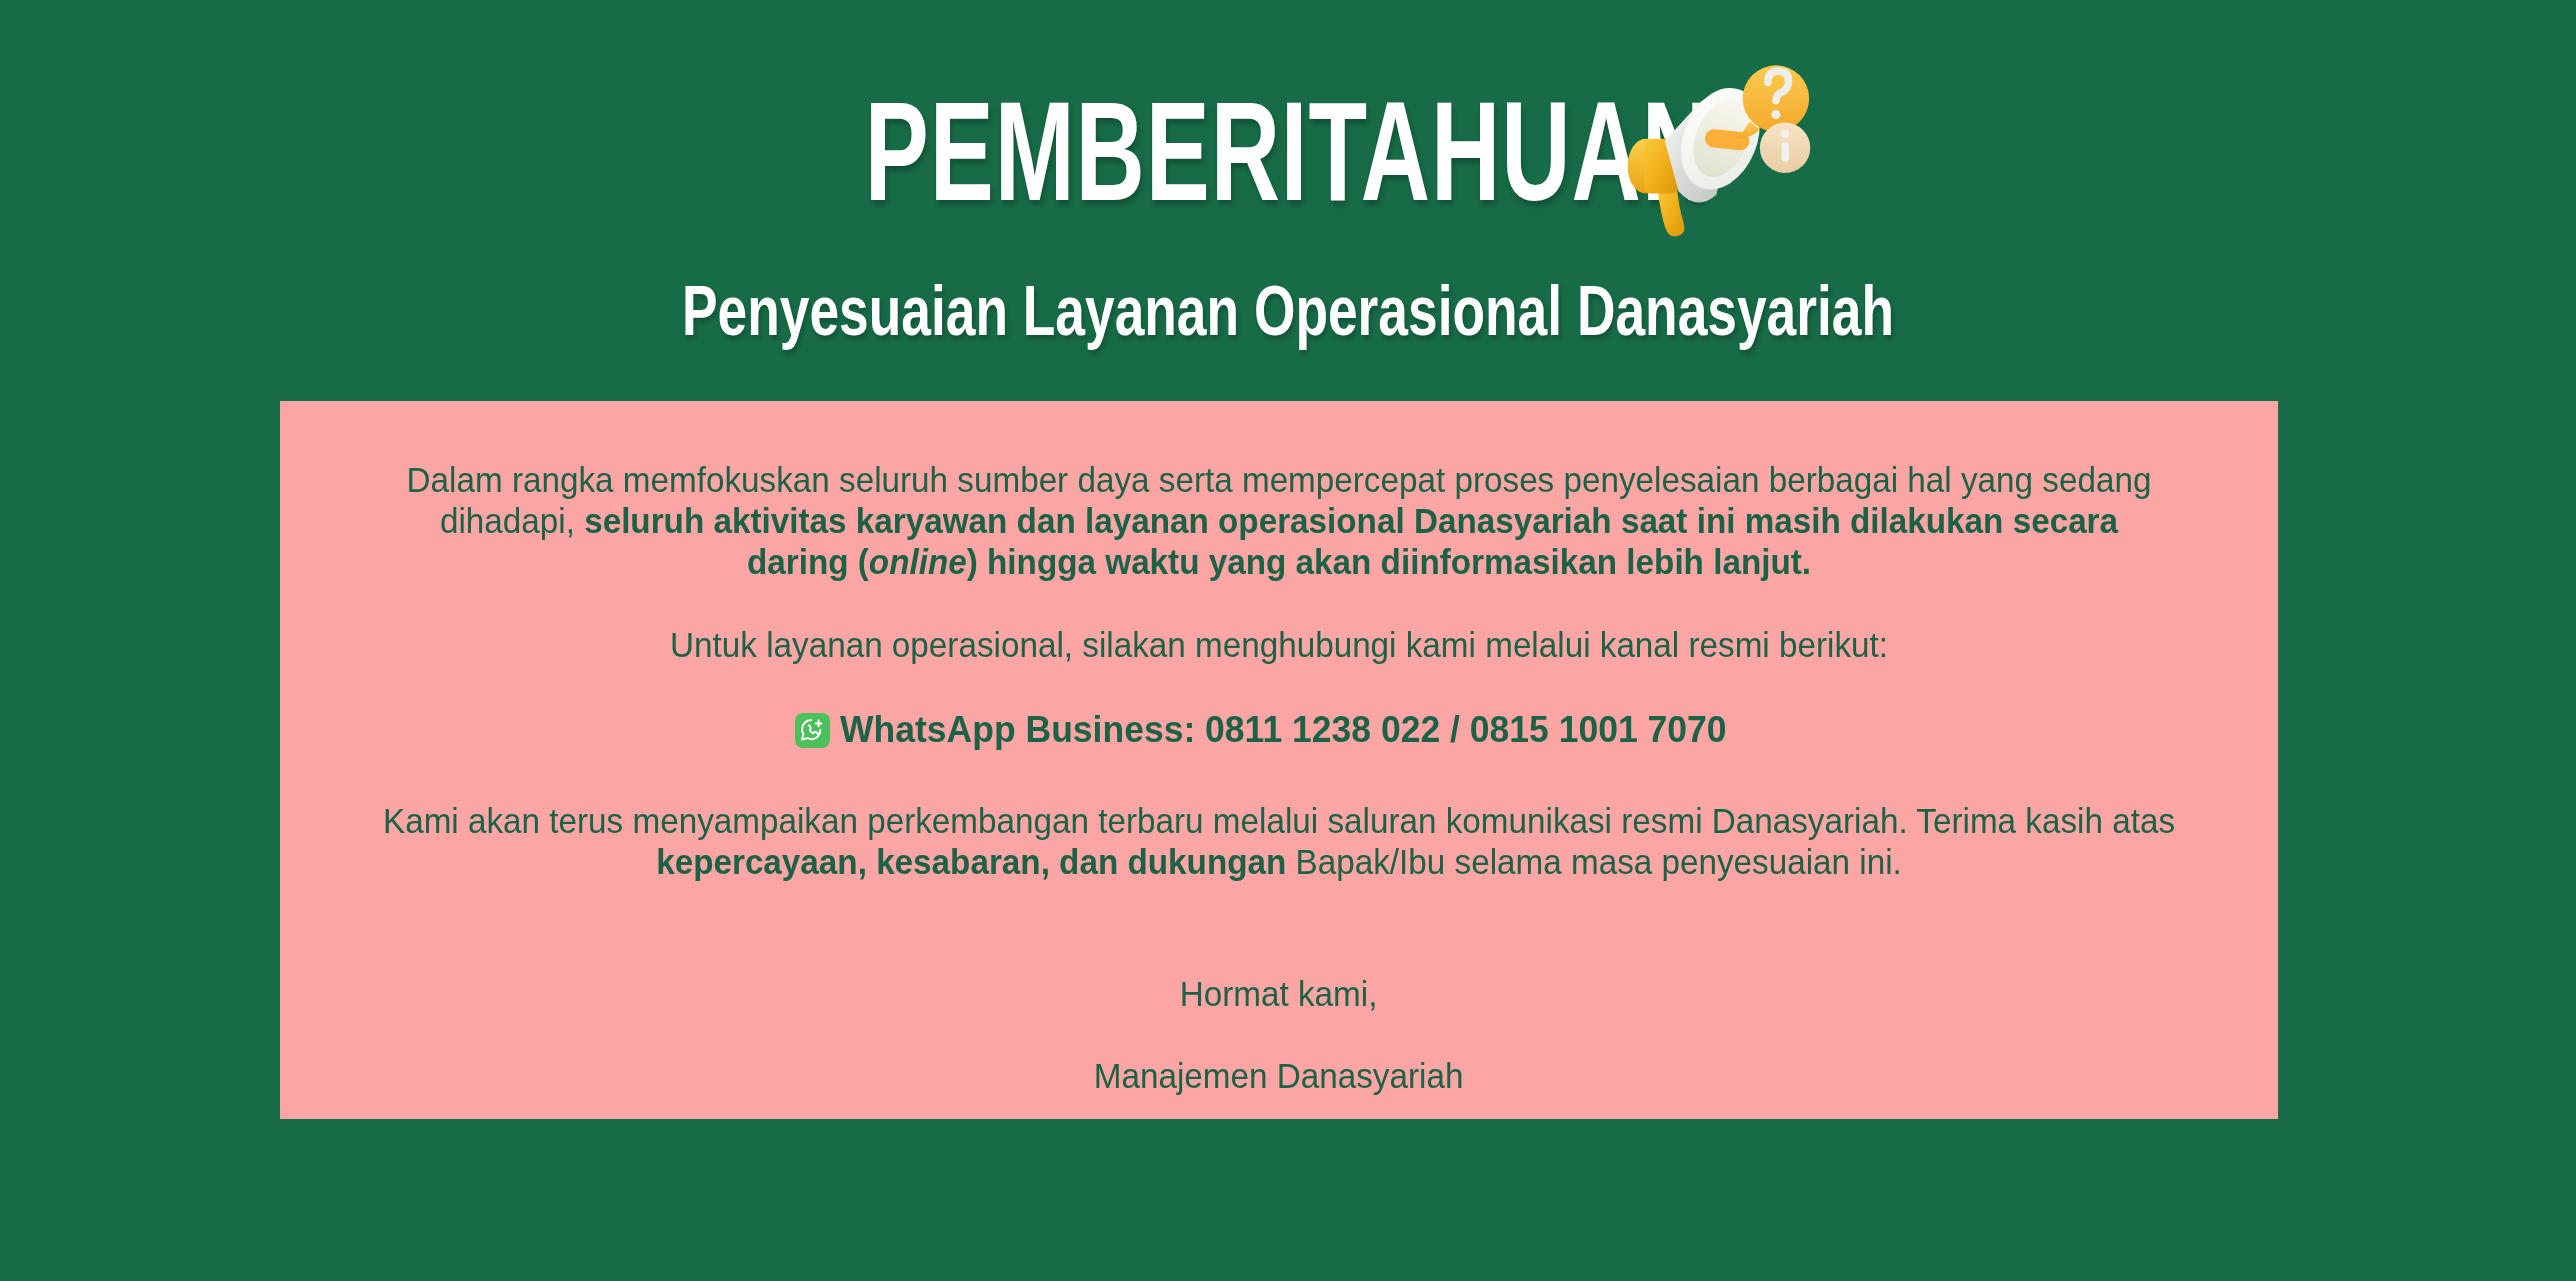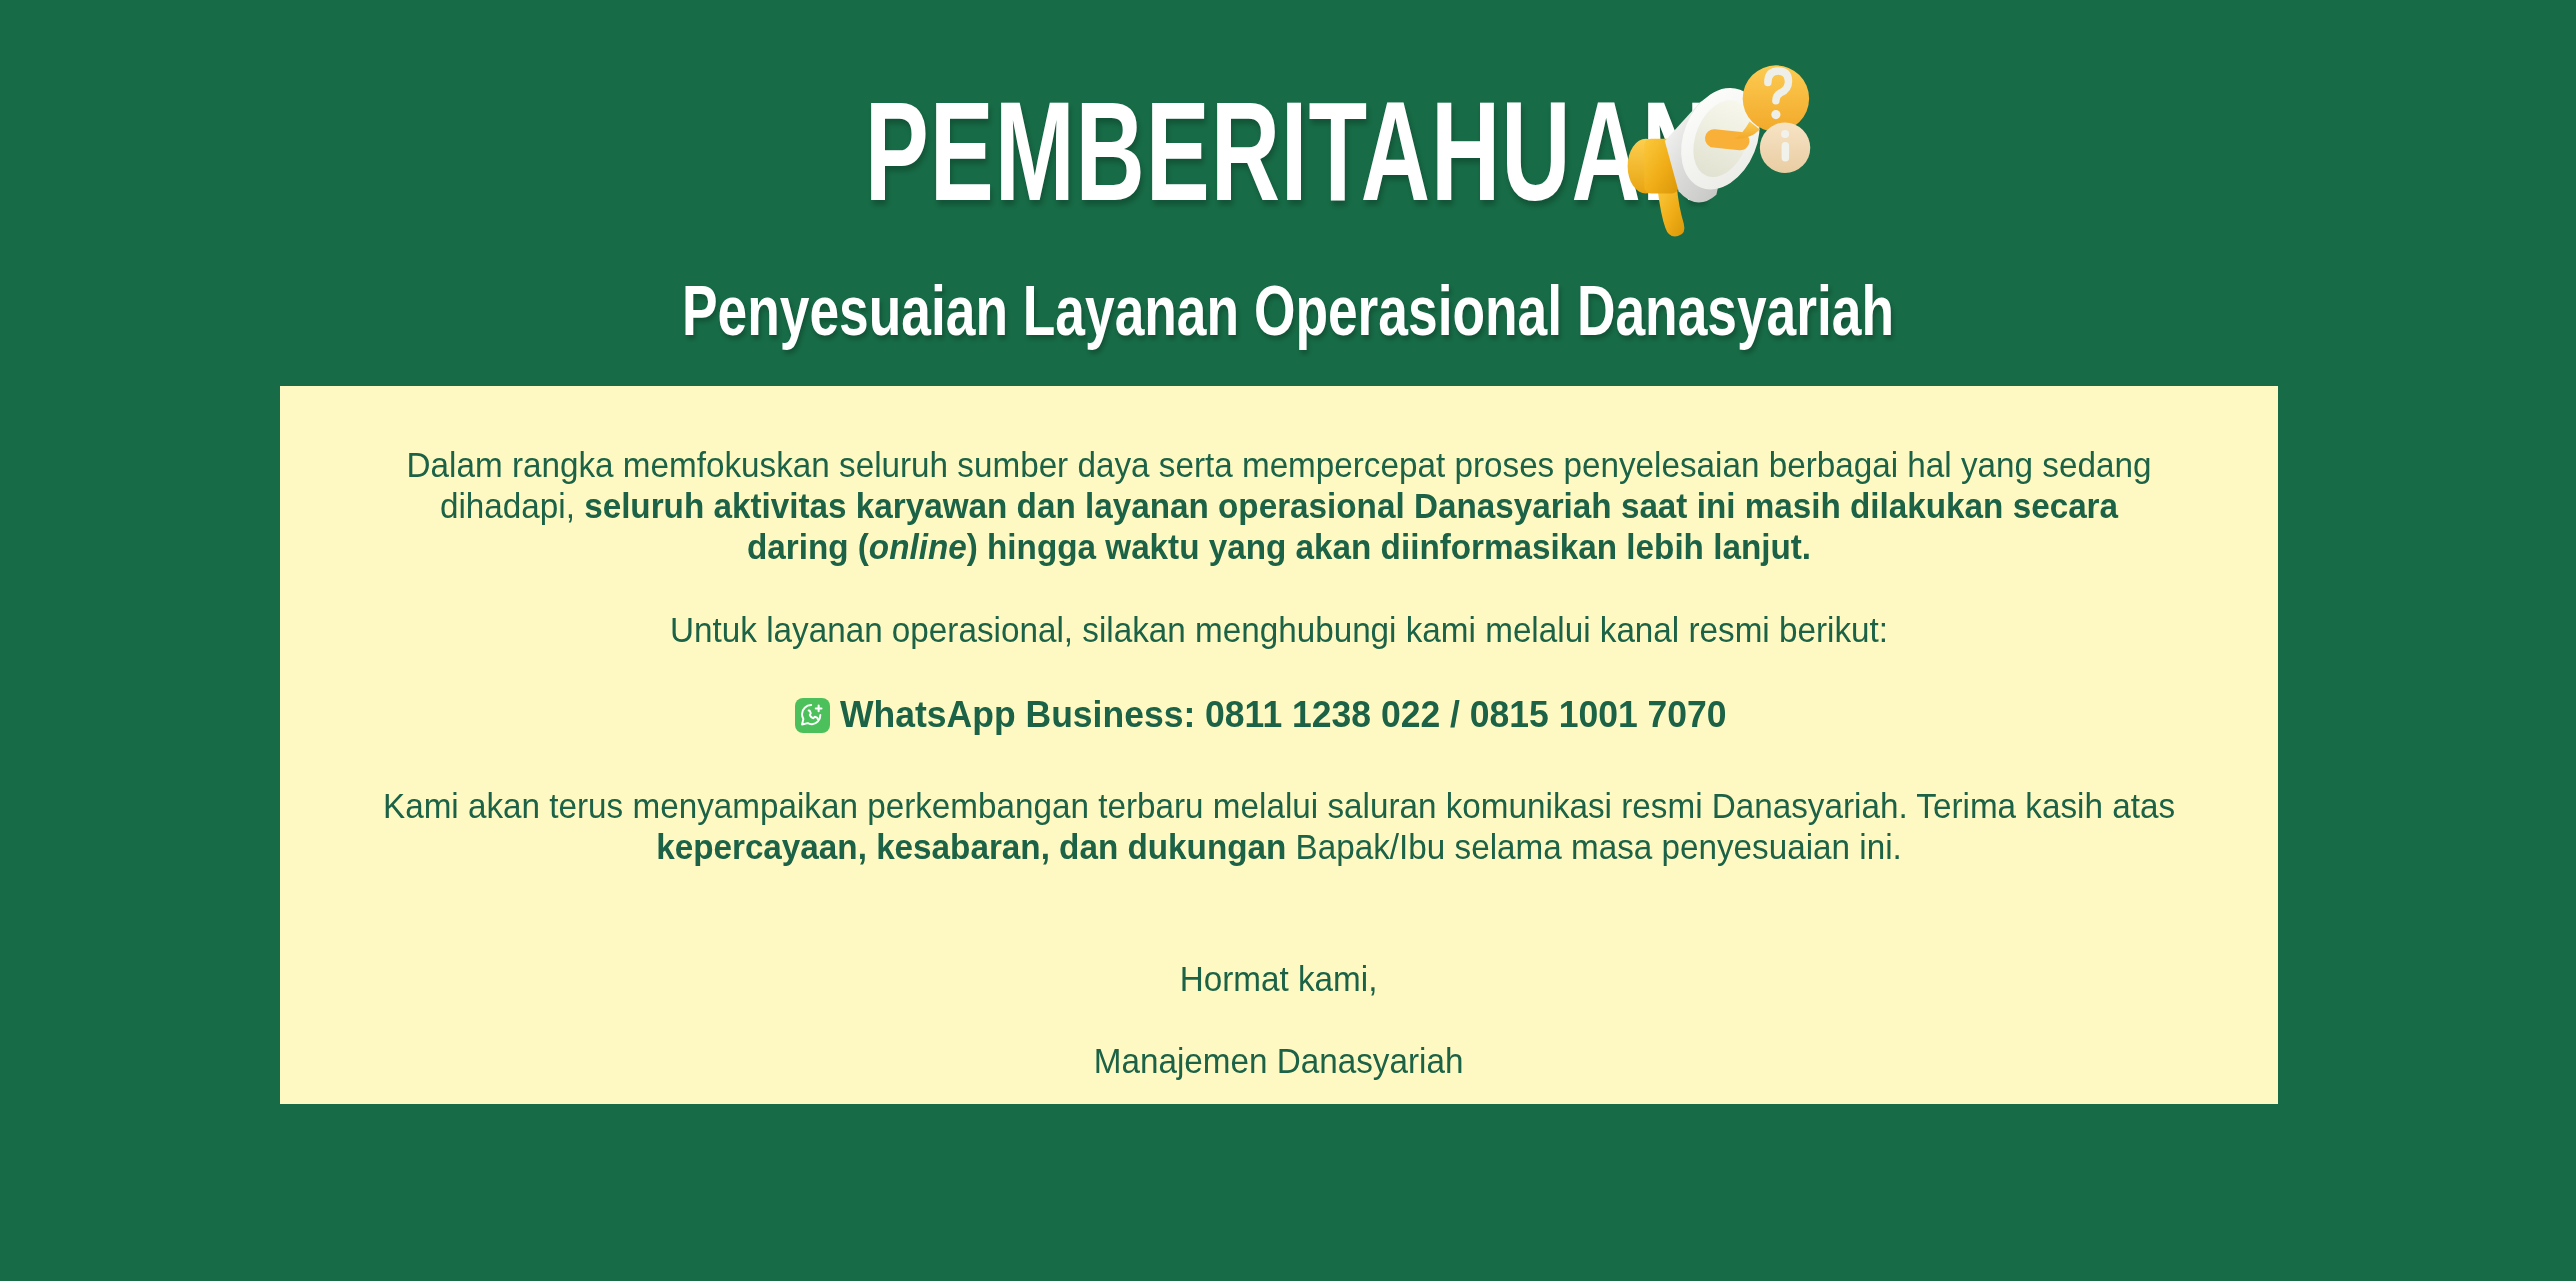--- a/index.html
+++ b/index.html
@@ -74,24 +74,24 @@
     width: 229px;
     height: 229px;
     pointer-events: none;
   }
   .megaphone-wrap svg { display: block; }
 
   
   .card {
     position: absolute;
     left: 280px;
-    top: 386px;
+    top: 401px;
     width: 1998px;
     height: 718px;
-    background: #fef9c3;
+    background: #fca5a5;
   }
 
   .card-inner {
     position: absolute;
     left: 0;
     top: 0;
     width: 1998px;
     height: 718px;
     display: flex;
     flex-direction: column;

